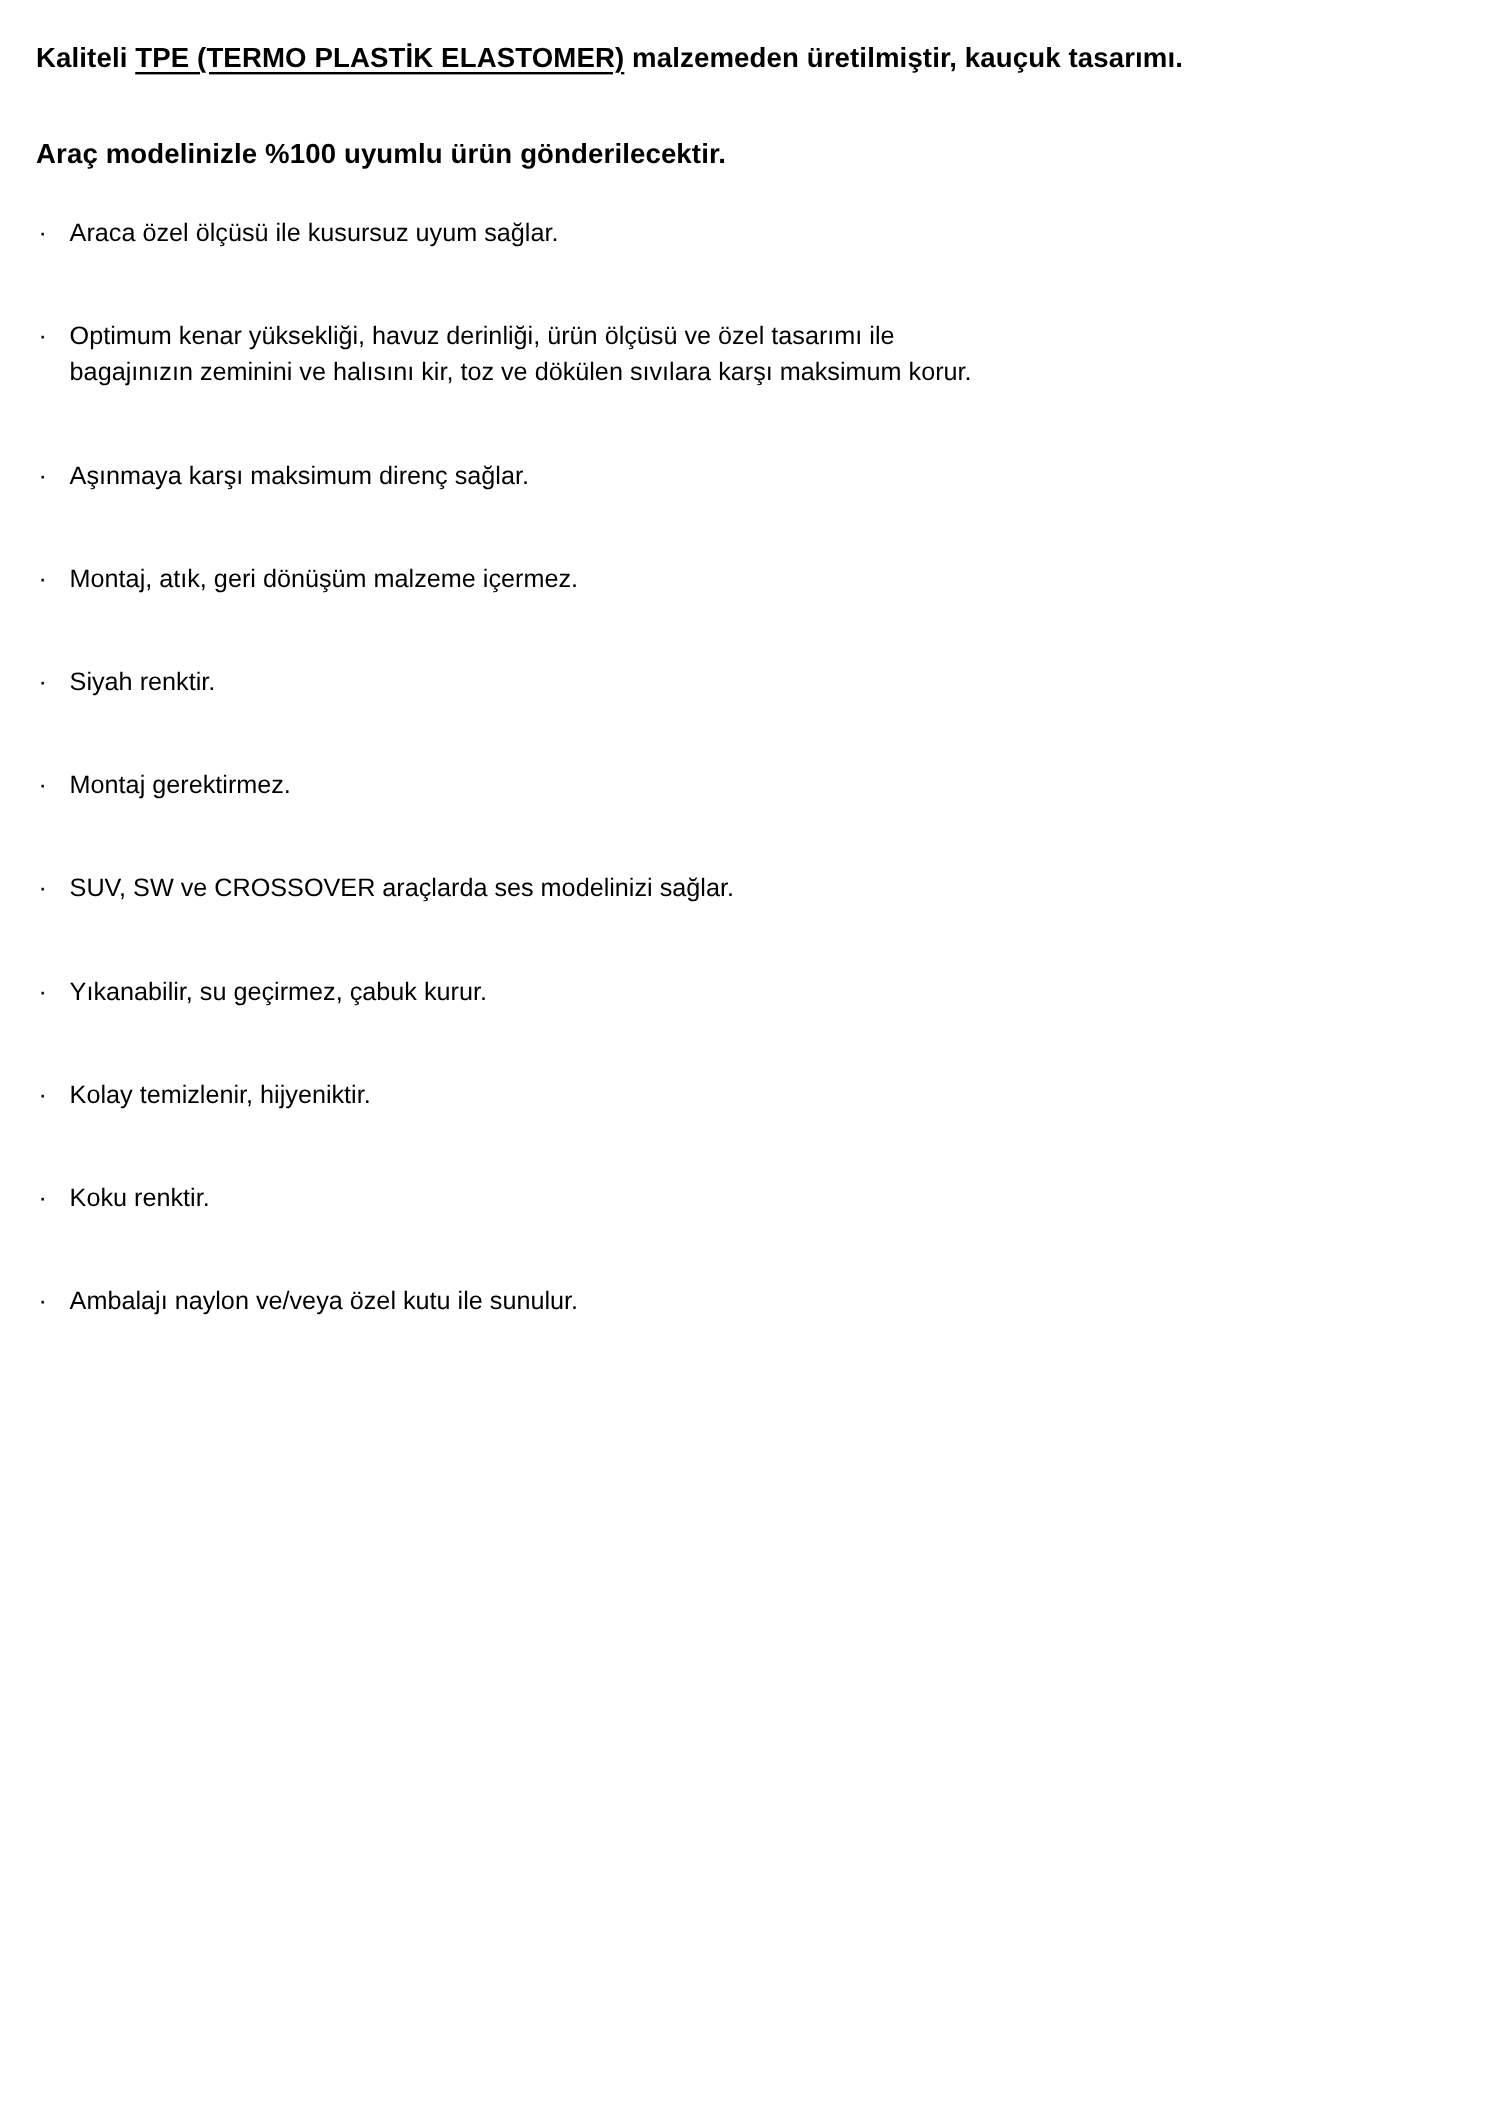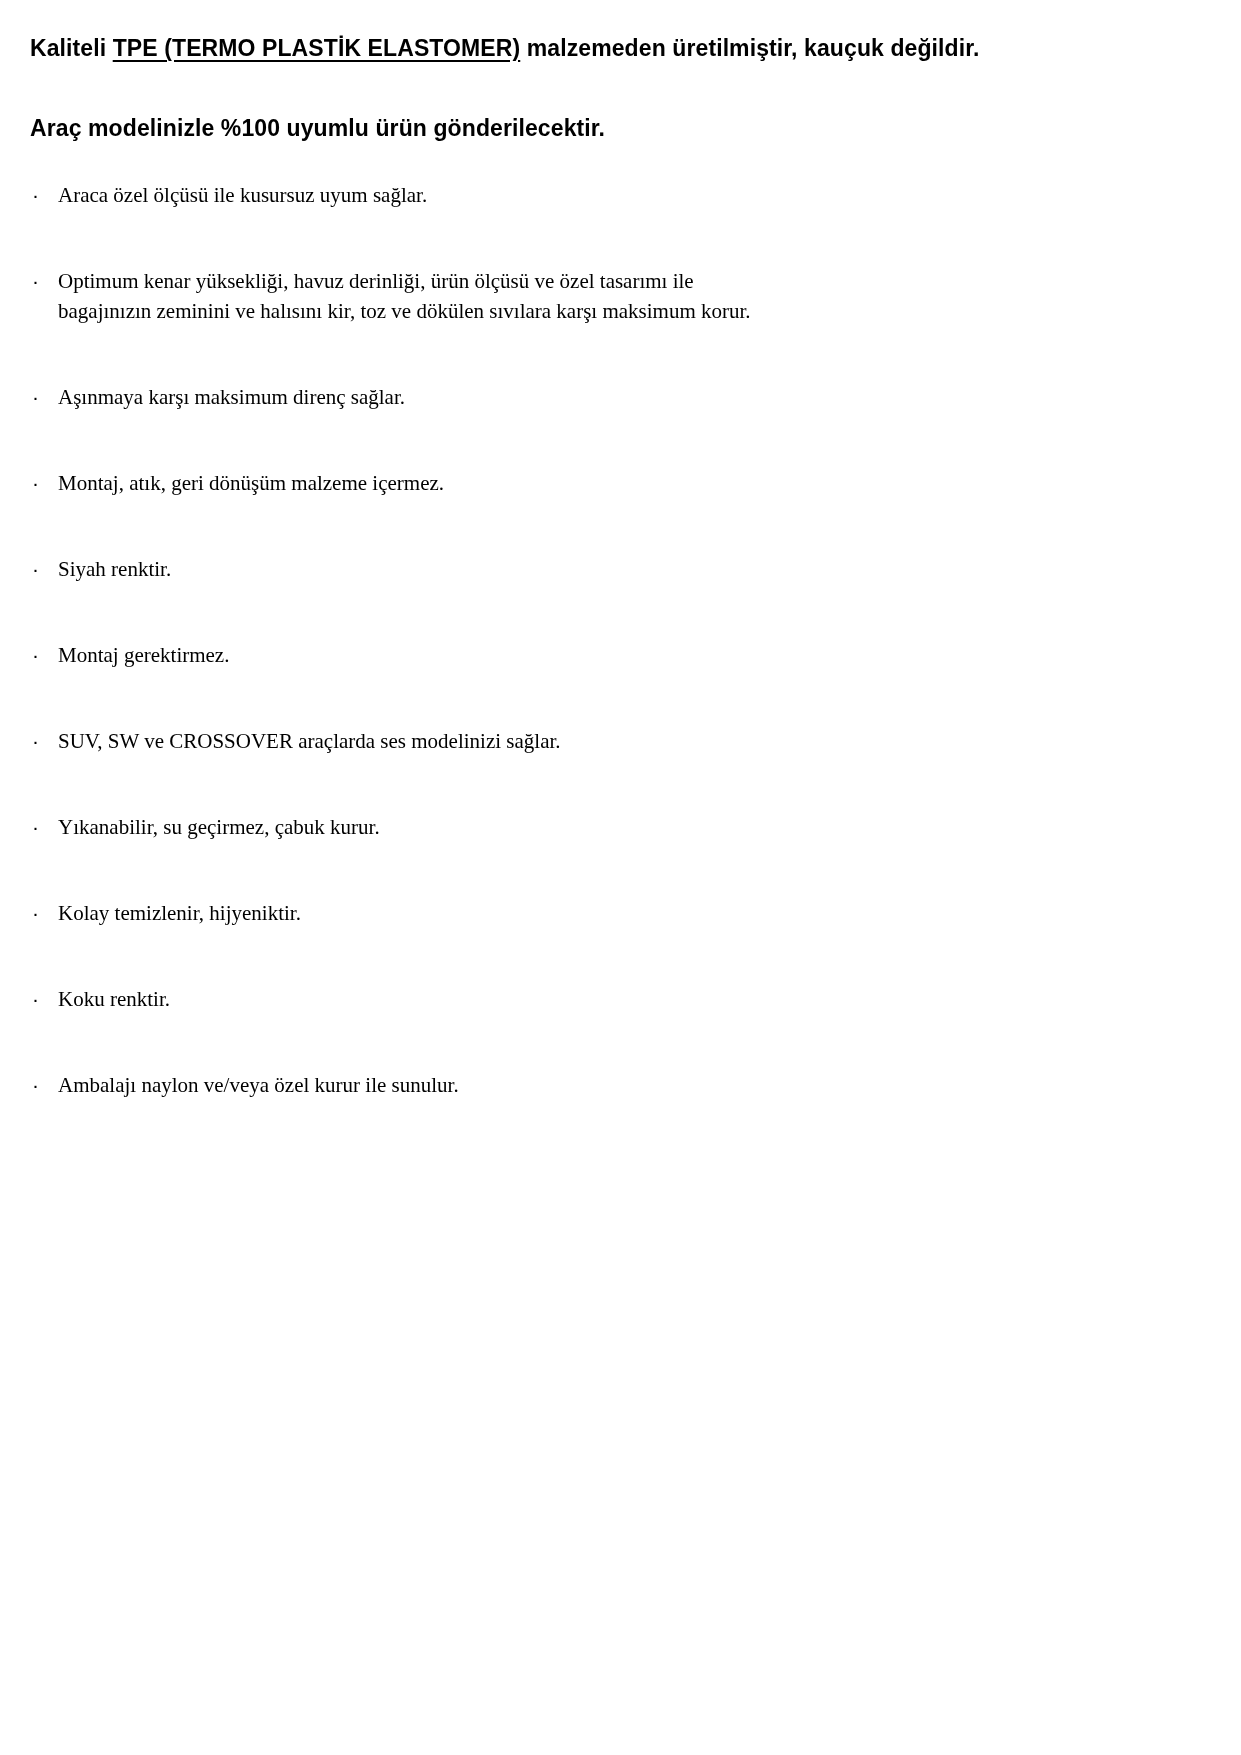--- a/index.html
+++ b/index.html
@@ -53,29 +53,28 @@
     flex: 0 0 26px;
     width: 26px;
     font-size: 21px;
     line-height: 30px;
     text-align: left;
     padding-left: 2px;
   }
   .bullet-text {
     flex: 1 1 auto;
     white-space: pre-line;
-    font-family: Liberation Serif, serif;
   }
 </style>
 </head>
 <body>
 
 <div class="page">
 
-  <p class="head"><span>Kaliteli </span><span class="underlined">TPE (TERMO PLASTİK ELASTOMER)</span><span> malzemeden üretilmiştir, kauçuk değildir.</span></p>
+  <p class="head"><span>Kaliteli </span><span class="underlined">TPE (TERMO PLASTİK ELASTOMER)</span><span> malzemeden üretilmiştir, kauçuk tasarımı.</span></p>
 
   <p class="head mb2">Araç modelinizle %100 uyumlu ürün gönderilecektir.</p>
 
 
   <div class="bullet-list">
 
     <div class="bullet-item">
       <span class="bullet-marker">·</span>
       <span class="bullet-text">Araca özel ölçüsü ile kusursuz uyum sağlar.</span>
     </div>
@@ -121,17 +120,17 @@
       <span class="bullet-text">Kolay temizlenir, hijyeniktir.</span>
     </div>
 
     <div class="bullet-item">
       <span class="bullet-marker">·</span>
       <span class="bullet-text">Koku renktir.</span>
     </div>
 
     <div class="bullet-item">
       <span class="bullet-marker">·</span>
-      <span class="bullet-text">Ambalajı naylon ve/veya özel kurur ile sunulur.</span>
+      <span class="bullet-text">Ambalajı naylon ve/veya özel kutu ile sunulur.</span>
     </div>
 
   </div>
 </div>
 
 </body></html>

